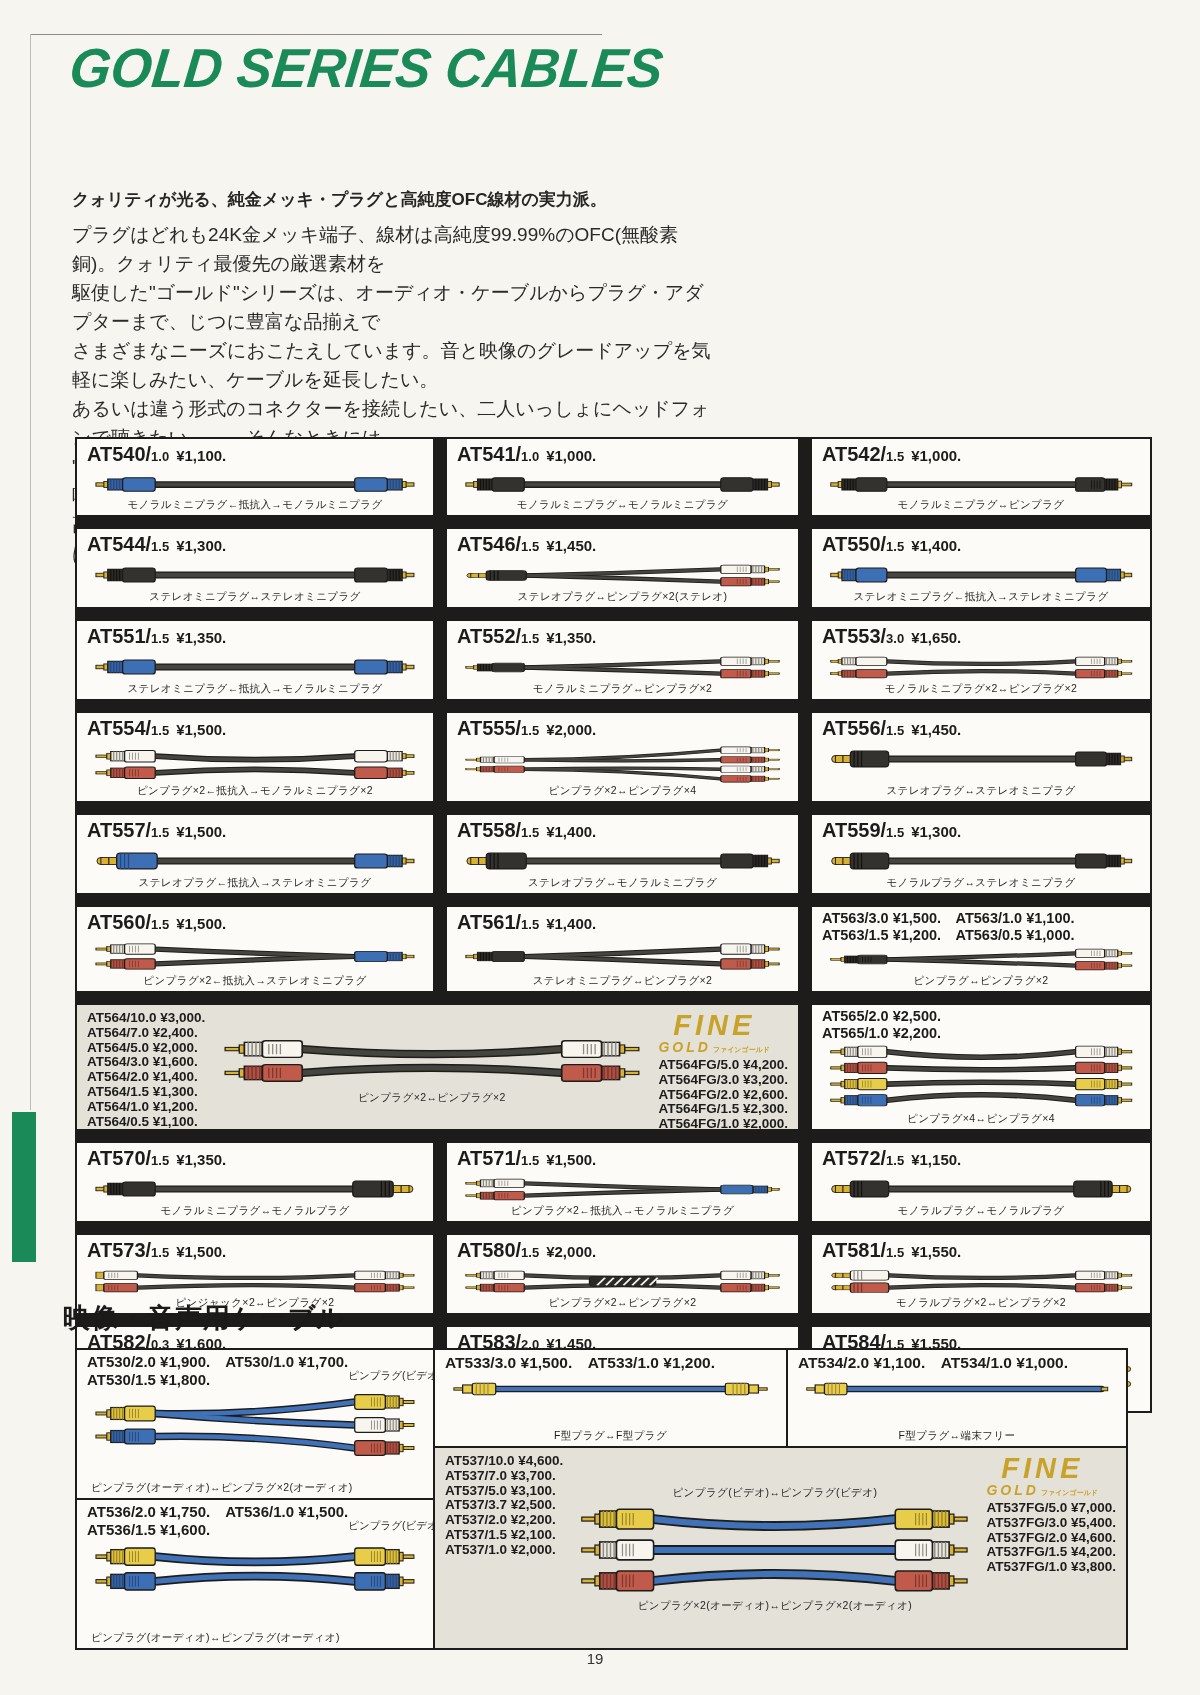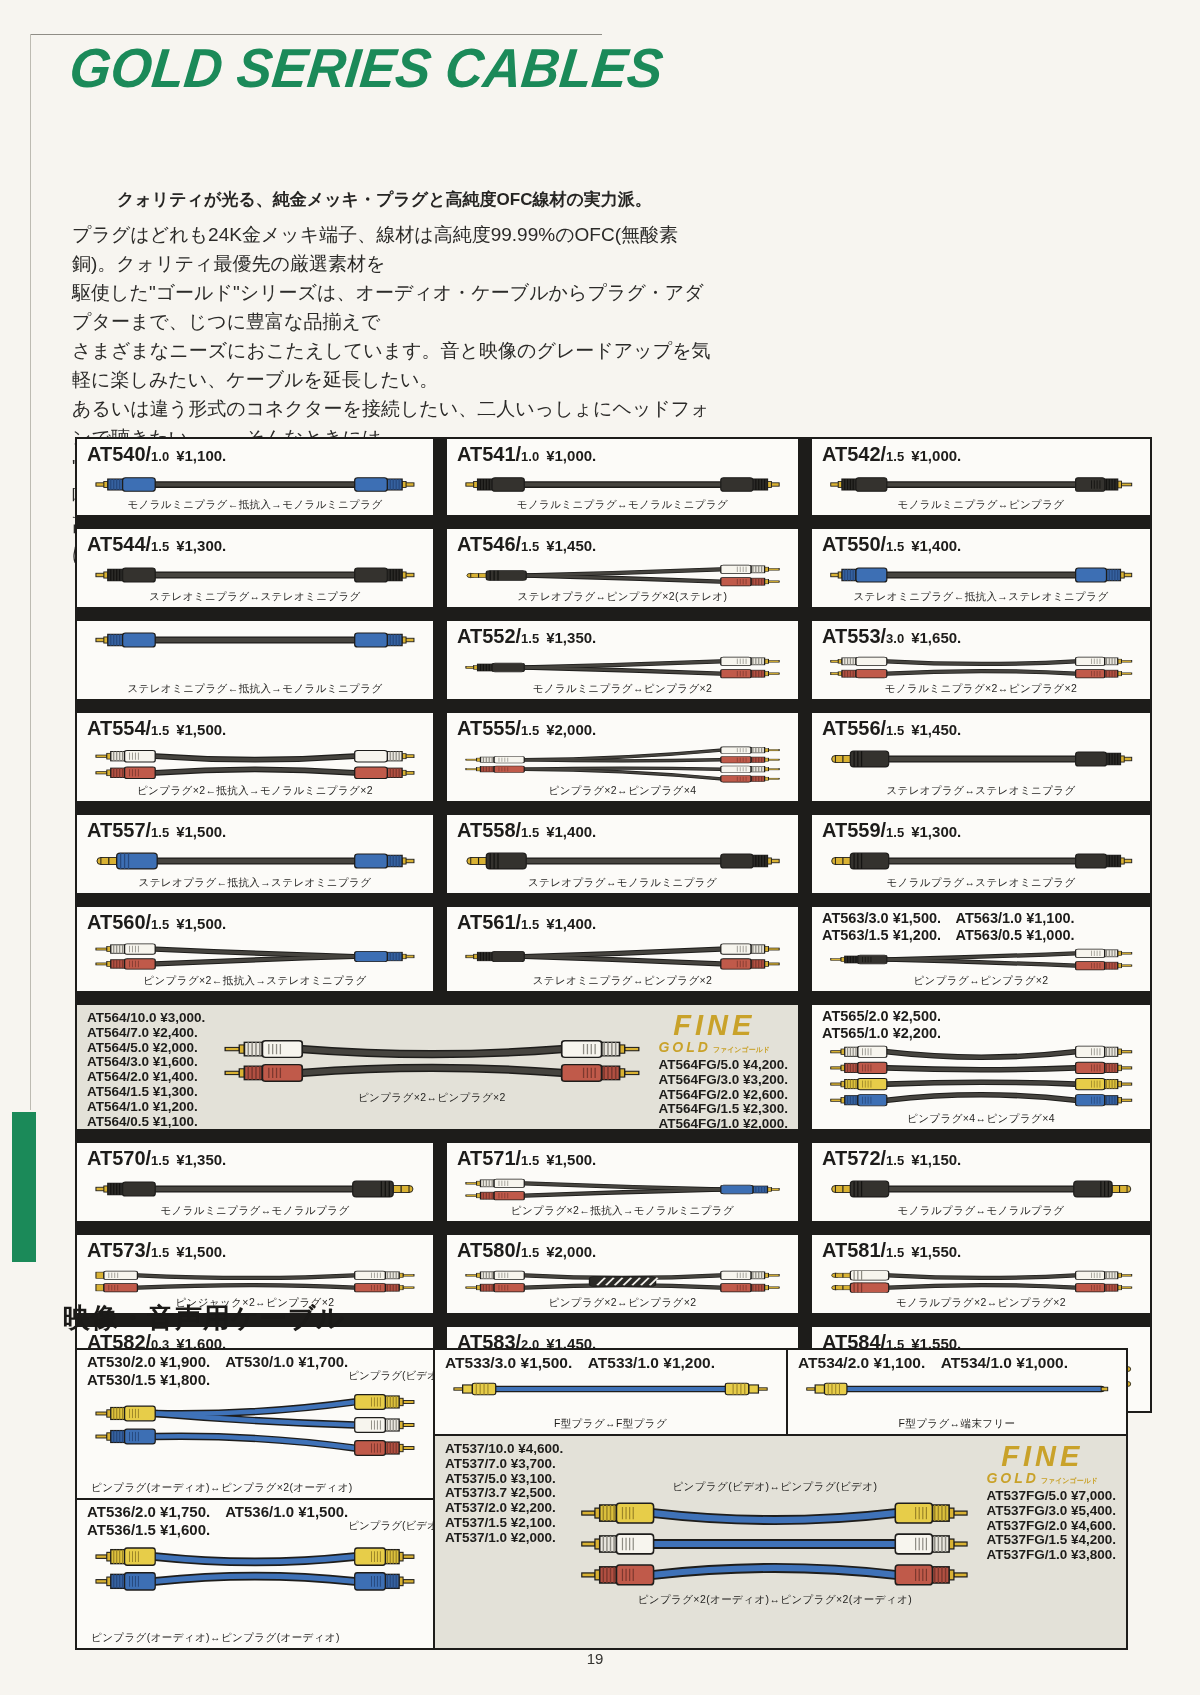--- a/index.html
+++ b/index.html
@@ -10,21 +10,21 @@
   html,body{margin:0;padding:0;background:#dddbd4;}
   .page{position:relative;width:1200px;height:1695px;background:var(--paper);
     font-family:"Liberation Sans","DejaVu Sans",sans-serif;color:var(--ink);overflow:hidden;}
   .rule-h{position:absolute;left:30px;top:34px;width:572px;height:1px;background:#8f8d86;}
   .rule-v{position:absolute;left:30px;top:34px;width:1px;height:1076px;background:#bdbbb2;}
   .green-bar{position:absolute;left:12px;top:1112px;width:24px;height:150px;background:var(--green);}
   .title{position:absolute;left:70px;top:36px;margin:0;font-size:55px;font-weight:bold;
     font-style:italic;color:var(--green);letter-spacing:0px;transform:skewX(-6deg) scaleX(.96);
     transform-origin:left;white-space:nowrap;}
   .intro{position:absolute;left:72px;top:188px;width:650px;}
-  .intro-h{font-size:17px;font-weight:bold;margin-bottom:9px;color:#262523;margin-left:45px;}
+  .intro-h{font-size:17px;font-weight:bold;margin-bottom:9px;color:#262523;}
   .intro-line{font-size:19px;line-height:29px;color:#2b2a28;}
   #main-grid{position:absolute;left:75px;top:437px;display:grid;
     grid-template-columns:356px 351px 338px;
     grid-template-rows:76px 78px 78px 88px 78px 84px 124px 78px 78px 84px;
     gap:14px;background:var(--border);border:2px solid var(--border);}
   .cell{background:var(--cellbg);overflow:hidden;display:flex;flex-direction:column;
     padding:3px 10px 2px;box-sizing:border-box;}
   .span2{grid-column:span 2;}
   .ct{white-space:nowrap;line-height:24px;}
   .m{font-size:20px;font-weight:bold;color:#1d1c1a;}
@@ -44,21 +44,21 @@
   .fgf{display:block;font-size:29px;font-weight:bold;letter-spacing:4px;font-style:italic;}
   .fgg{display:block;font-size:14px;font-weight:bold;letter-spacing:3px;font-style:italic;}
   .fgg small{font-size:7px;letter-spacing:0;font-style:normal;margin-left:2px;}
   .sec2{position:absolute;left:63px;top:1300px;margin:0;font-size:27px;font-weight:bold;
     color:#1b1a18;letter-spacing:1px;}
   #bottom-grid{position:absolute;left:75px;top:1348px;width:1053px;height:302px;
     box-sizing:border-box;display:flex;gap:2px;background:var(--border);border:2px solid var(--border);}
   .bcol-left{width:356px;display:flex;flex-direction:column;gap:2px;}
   .bcol-left .cell{flex:1;}
   .bcol-right{flex:1;display:flex;flex-direction:column;gap:2px;}
-  .brow-top{height:84px;display:flex;gap:2px;}
+  .brow-top{height:96px;display:flex;gap:2px;}
   #slot-at533{width:351px;}
   #slot-at534{flex:1;}
   #slot-at537{flex:1;}
   .vhead{display:flex;align-items:flex-start;justify-content:space-between;}
   .vlines{font-weight:bold;font-size:15px;line-height:17.5px;white-space:nowrap;color:#1d1c1a;}
   .vcap{font-size:10.5px;margin-top:16px;margin-right:2px;white-space:nowrap;}
   .vline1{font-weight:bold;font-size:15.5px;white-space:nowrap;color:#1d1c1a;}
   .lcap{text-align:left;margin-left:4px;}
   .pageno{position:absolute;left:560px;top:1650px;width:70px;text-align:center;
     font-size:15px;color:#343330;}
@@ -223,20 +223,21 @@
             <rect x="0" y="-2" width="9" height="4" class="g"></rect>
       <rect x="8" y="-3.5" width="4" height="7" class="g"></rect>
       <rect x="12" y="-6.5" width="15" height="13" fill="#35619f" class="o"></rect>
       <path d="M15,-6.5V6.5M18,-6.5V6.5M21,-6.5V6.5M24,-6.5V6.5" stroke="#27497e" stroke-width="1.2" fill="none"></path>
       <rect x="27" y="-8" width="33" height="16" rx="3" fill="#3d6fb4" class="o"></rect>
           </g>
         </svg>
         <div class="cap ">ステレオミニプラグ←抵抗入→ステレオミニプラグ</div>
       </div>
       <div class="cell">
+        <div class="ct"><span class="m">AT551</span><span class="m">/</span><span class="sz">1.5</span><span class="pr">¥1,350.</span></div>
         <svg class="cable" viewBox="0 0 330 32" preserveAspectRatio="none" style="height:28px">
           <path d="M64,16 Q165,16 266,16" stroke="#1e1d1b" stroke-width="8" fill="none" stroke-linecap="round"></path>
           <path d="M64,16 Q165,16 266,16" stroke="#46443f" stroke-width="5" fill="none" stroke-linecap="round"></path>
           <g transform="translate(4,16)">
             <rect x="0" y="-2" width="9" height="4" class="g"></rect>
       <rect x="8" y="-3.5" width="4" height="7" class="g"></rect>
       <rect x="12" y="-6.5" width="15" height="13" fill="#35619f" class="o"></rect>
       <path d="M15,-6.5V6.5M18,-6.5V6.5M21,-6.5V6.5M24,-6.5V6.5" stroke="#27497e" stroke-width="1.2" fill="none"></path>
       <rect x="27" y="-8" width="33" height="16" rx="3" fill="#3d6fb4" class="o"></rect>
           </g>

